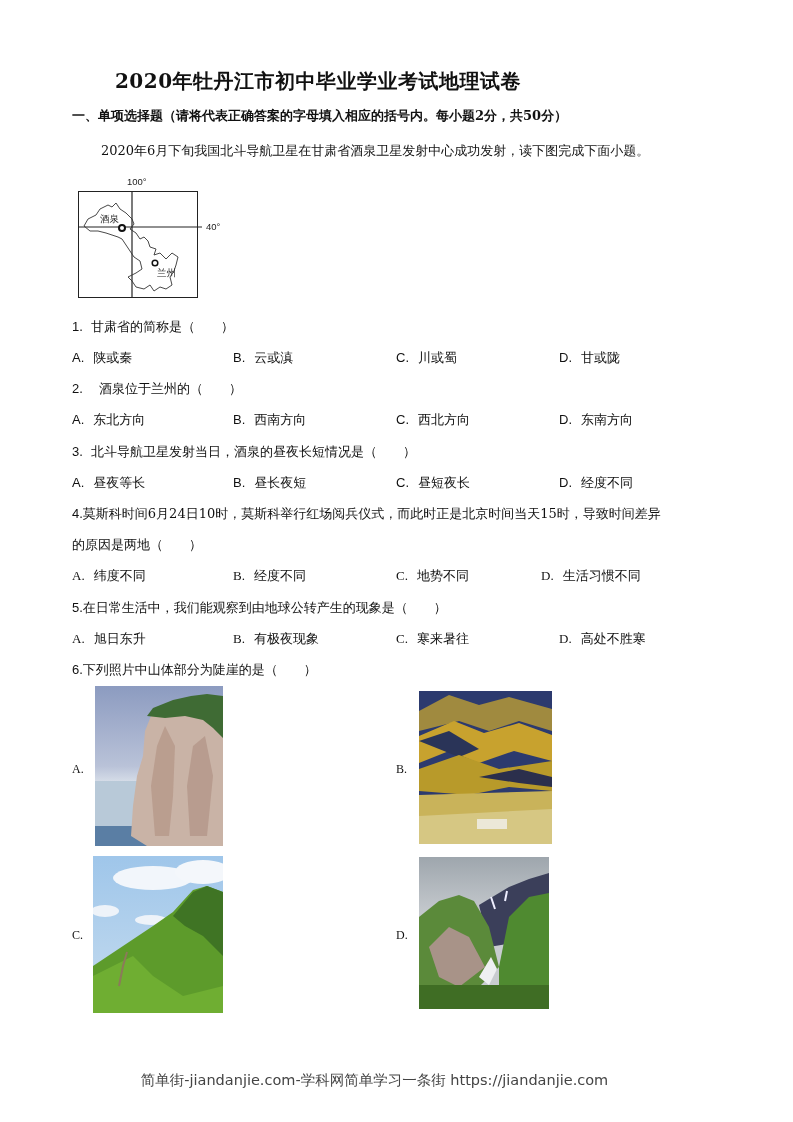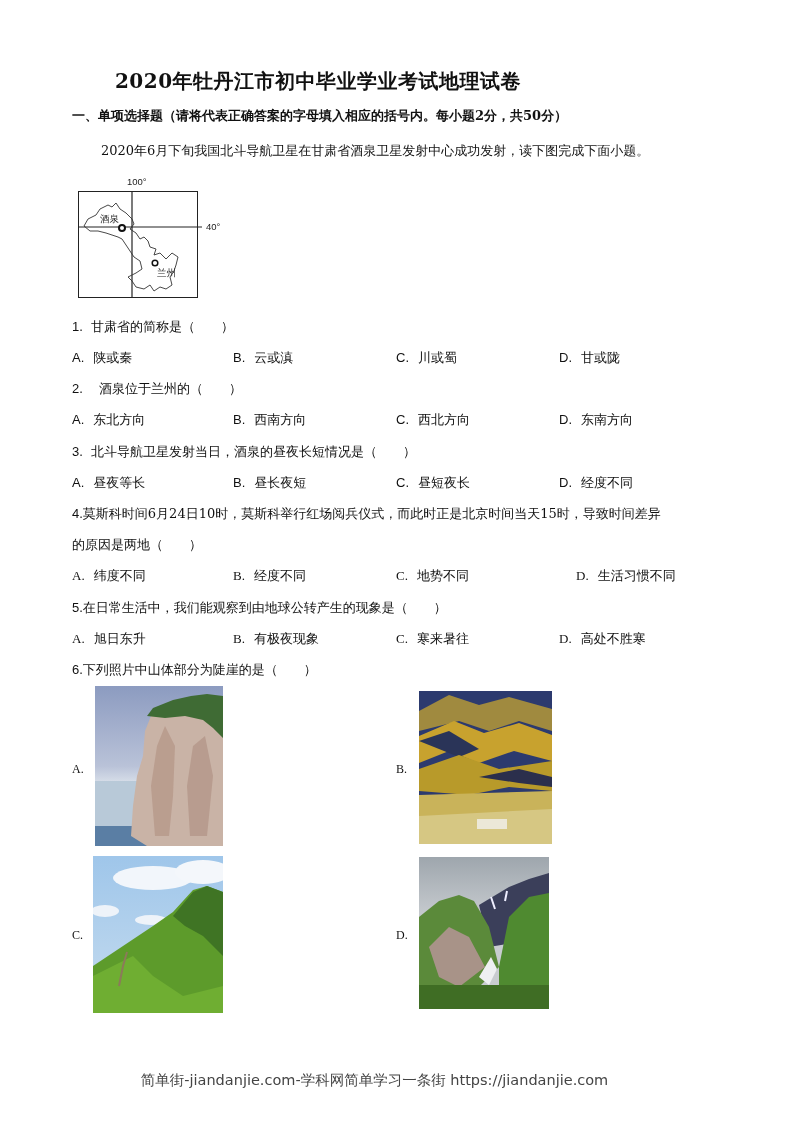--- a/index.html
+++ b/index.html
@@ -91,21 +91,21 @@
 <div class="abs opt" style="top:474px;left:396px;"><span class="letter">C.</span><span>昼短夜长</span></div>
 <div class="abs opt" style="top:474px;left:559px;"><span class="letter">D.</span><span>经度不同</span></div>
 
 <div class="abs q" style="top:505px;">
   <span class="qnum">4.</span><span>莫斯科时间6月24日10时，莫斯科举行红场阅兵仪式，而此时正是北京时间当天15时，导致时间差异</span>
 </div>
 <div class="abs q" style="top:536px;">的原因是两地（　　）</div>
 <div class="abs opt serif-letter" style="top:567px;left:72px;"><span class="letter">A.</span><span>纬度不同</span></div>
 <div class="abs opt serif-letter" style="top:567px;left:233px;"><span class="letter">B.</span><span>经度不同</span></div>
 <div class="abs opt serif-letter" style="top:567px;left:396px;"><span class="letter">C.</span><span>地势不同</span></div>
-<div class="abs opt serif-letter" style="top:567px;left:576px;"><span class="letter">D.</span><span>生活习惯不同</span></div>
+<div class="abs opt serif-letter" style="top:567px;left:541px;"><span class="letter">D.</span><span>生活习惯不同</span></div>
 
 <div class="abs q" style="top:599px;">
   <span class="qnum">5.</span><span>在日常生活中，我们能观察到由地球公转产生的现象是（　　）</span>
 </div>
 <div class="abs opt serif-letter" style="top:630px;left:72px;"><span class="letter">A.</span><span>旭日东升</span></div>
 <div class="abs opt serif-letter" style="top:630px;left:233px;"><span class="letter">B.</span><span>有极夜现象</span></div>
 <div class="abs opt serif-letter" style="top:630px;left:396px;"><span class="letter">C.</span><span>寒来暑往</span></div>
 <div class="abs opt serif-letter" style="top:630px;left:559px;"><span class="letter">D.</span><span>高处不胜寒</span></div>
 
 <div class="abs q" style="top:661px;">

